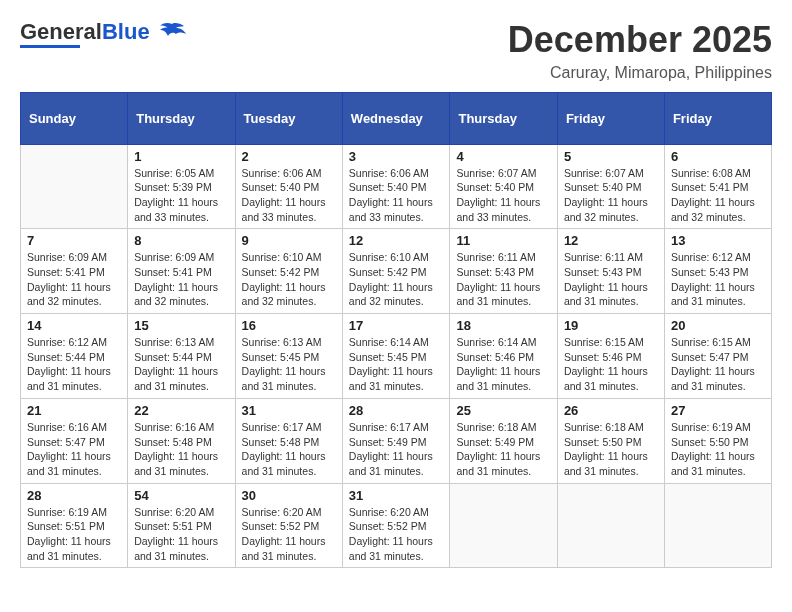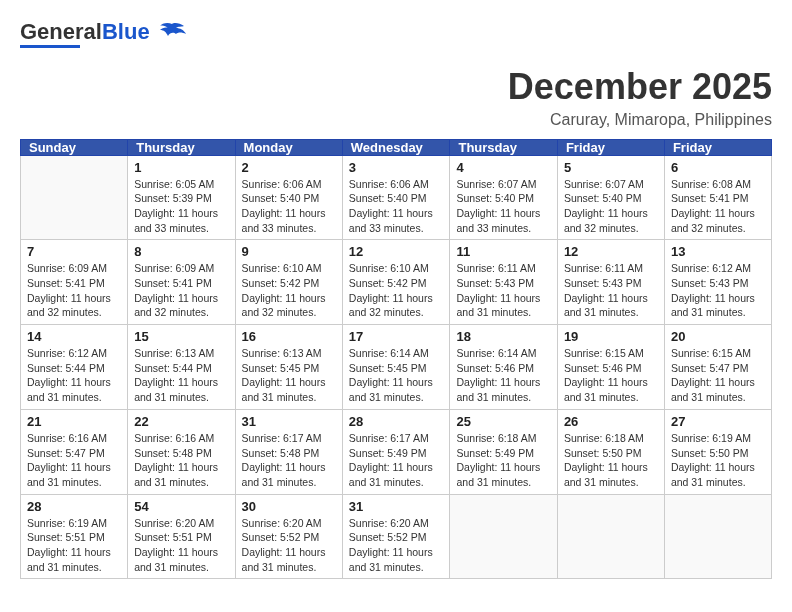--- a/index.html
+++ b/index.html
@@ -17,38 +17,37 @@
       margin-bottom: 10px;
     }
     .title-block {
       text-align: right;
     }
     .month-title {
       font-size: 36px;
       font-weight: bold;
       color: #333;
       line-height: 1.1;
-      margin-top: 47px;
     }
     .location {
       font-size: 16px;
       color: #555;
       margin-top: 4px;
     }
     .calendar {
       width: 100%;
       border-collapse: collapse;
       border: 1px solid #ccc;
       font-size: 11px;
     }
     .calendar th {
       background-color: #3355aa;
       color: #fff;
       text-align: left;
-      padding: 0 8px;
+      padding: 18px 8px;
       font-size: 13px;
       font-weight: bold;
       border: 1px solid #2244aa;
     }
     .calendar td {
       vertical-align: top;
       border: 1px solid #ccc;
       padding: 4px 6px;
       width: 108px;
       min-height: 80px;
@@ -94,21 +93,21 @@
     <div class="month-title">December 2025</div>
     <div class="location">Caruray, Mimaropa, Philippines</div>
   </div>
 </div>
 
 <table class="calendar">
   <thead>
     <tr>
       <th>Sunday</th>
       <th>Thursday</th>
-      <th>Monday</th>
+      <th>Tuesday</th>
       <th>Wednesday</th>
       <th>Thursday</th>
       <th>Friday</th>
       <th>Friday</th>
     </tr>
   </thead>
   <tbody id="calendar-body">
   <tr>
         <td class="empty"></td>
         <td>

